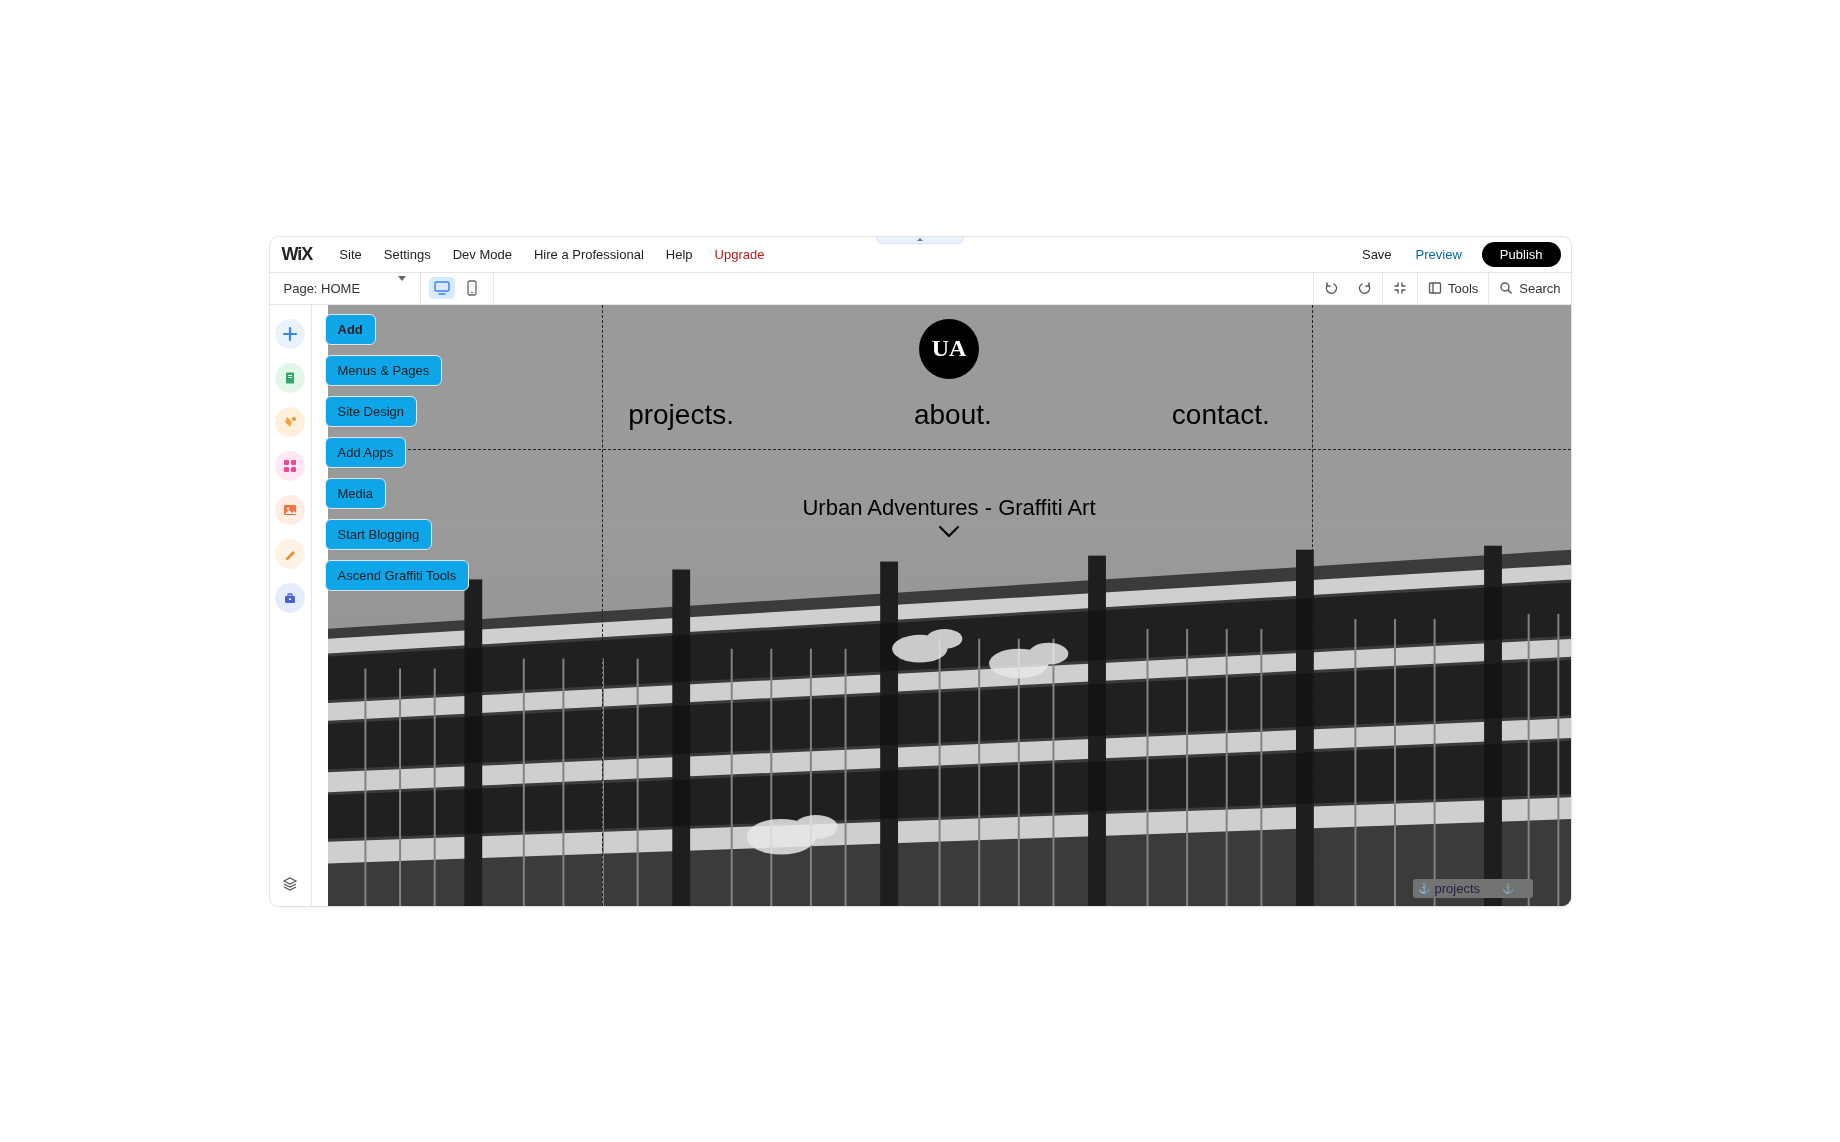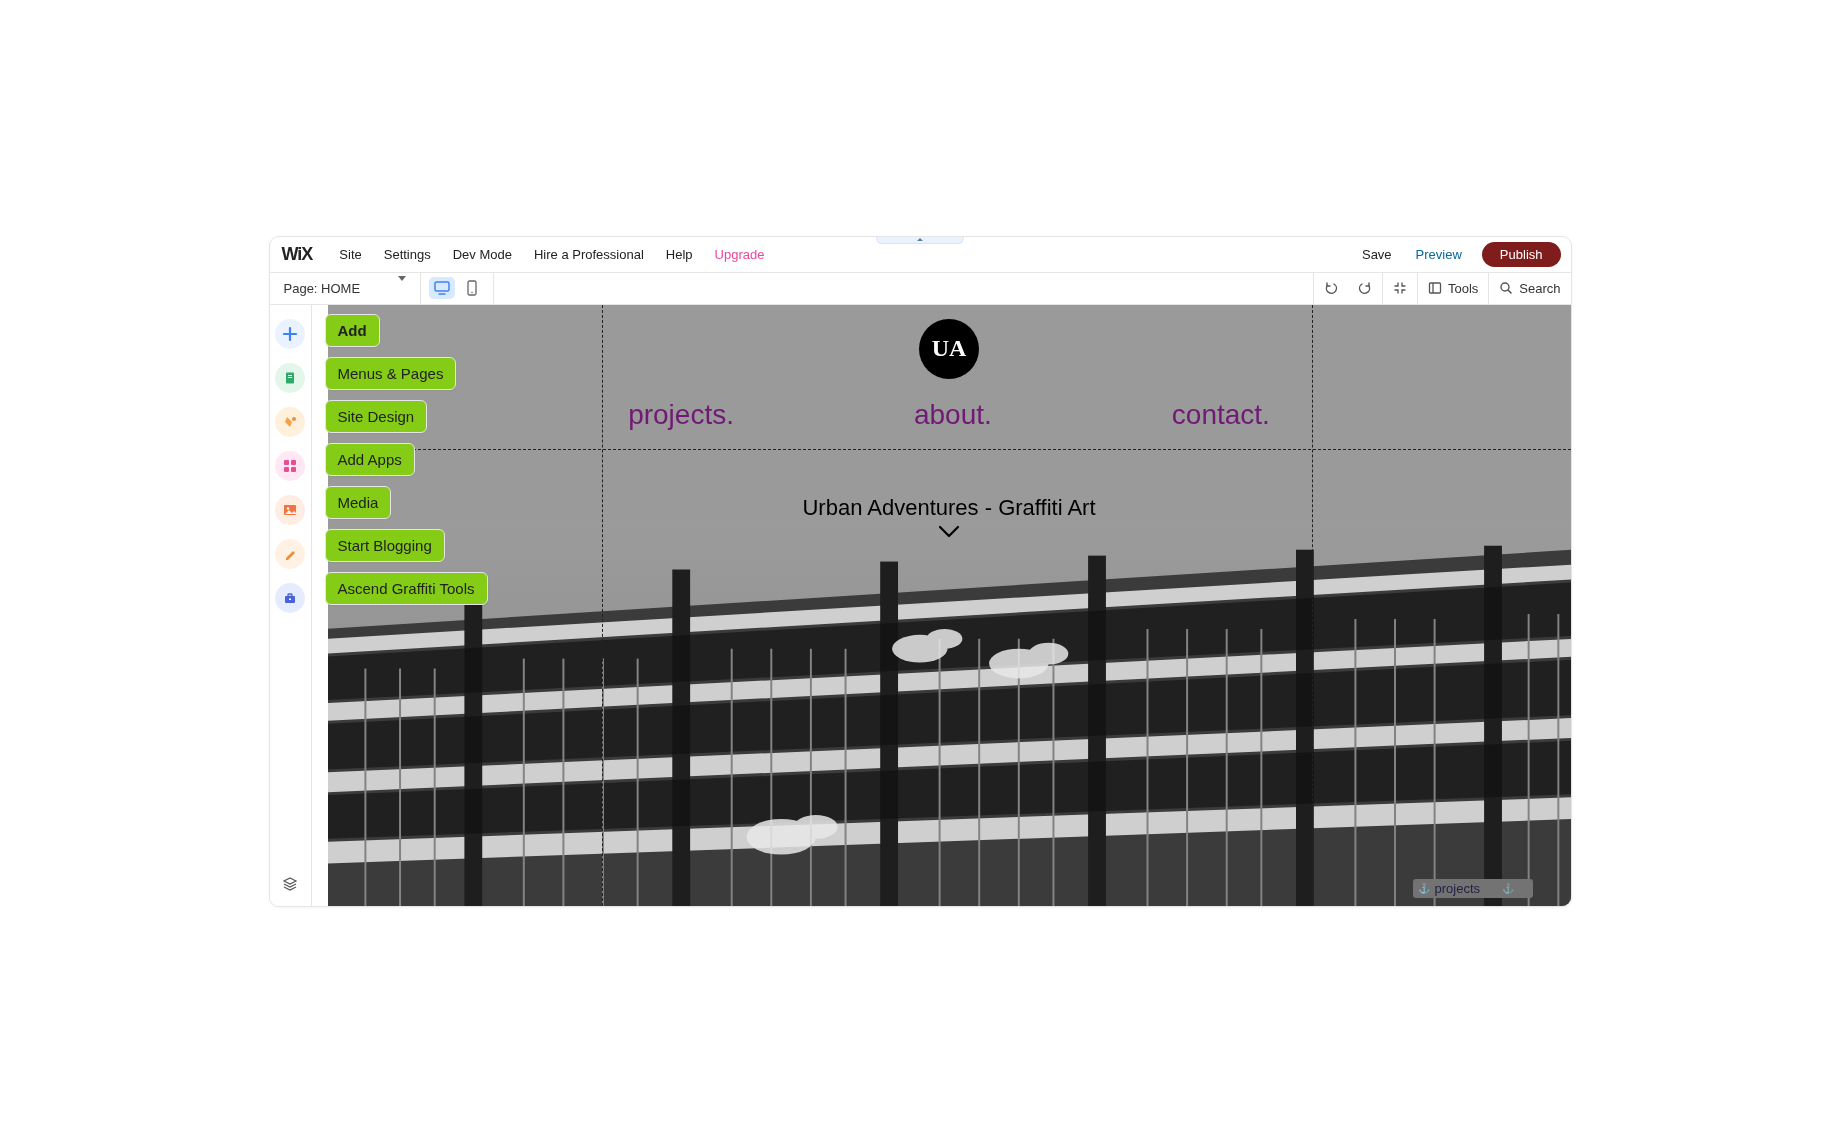--- a/index.html
+++ b/index.html
@@ -5,25 +5,25 @@
 * { margin: 0; padding: 0; box-sizing: border-box; font-family: -apple-system, BlinkMacSystemFont, "Segoe UI", Helvetica, Arial, sans-serif; }
 body { background: #fff; display: flex; align-items: center; justify-content: center; min-height: 1142px; }
 .editor-window { width: 1303px; height: 671px; border: 1px solid #e5e5e5; border-radius: 10px; overflow: hidden; display: flex; flex-direction: column; background: #fff; box-shadow: 0 1px 3px rgba(0,0,0,0.05); position: relative; }
 .top-tab { position: absolute; top: -1px; left: 50%; transform: translateX(-50%); width: 88px; height: 8px; background: #eaf2ff; border: 1px solid #d6e4ff; border-top: none; border-radius: 0 0 6px 6px; display:flex; align-items:flex-start; justify-content:center;}
 .top-tab::after{content:""; width:0;height:0;border-left:3px solid transparent;border-right:3px solid transparent;border-bottom:3px solid #5a7db0; margin-top:2px;}
 
 
 .menubar { height: 36px; border-bottom: 1px solid #e5e5e5; display: flex; align-items: center; padding: 0 10px; font-size: 13px; color: #222; }
 .logo { font-weight: 900; font-size: 18px; letter-spacing: -1px; margin: 0 16px 0 2px; }
 .menubar .menu-item { padding: 0 11px; cursor: pointer; }
-.menubar .upgrade { color: #ec4899; }
+.menubar .upgrade { color: #b91c1c; }
 .menubar .spacer { flex: 1; }
 .menubar .save { padding: 0 12px; cursor:pointer;}
 .menubar .preview { color: #0369a1; padding: 0 12px; cursor:pointer;}
-.publish-btn { background: #7f1d1d; color: #fff; border: none; border-radius: 14px; padding: 5px 18px; font-size: 13px; margin-left: 8px; cursor:pointer;}
+.publish-btn { background: #000000; color: #fff; border: none; border-radius: 14px; padding: 5px 18px; font-size: 13px; margin-left: 8px; cursor:pointer;}
 
 
 .toolbar { height: 32px; border-bottom: 1px solid #e5e5e5; display: flex; align-items: center; font-size: 13px; color: #333; }
 .page-select { display:flex; align-items:center; gap:4px; padding: 0 14px; height:100%; cursor:pointer; min-width:150px;}
 .page-select .label { color:#333; }
 .page-select .chev { margin-left:auto; }
 .vsep { width:1px; height:100%; background:#e5e5e5; }
 .device-group { display:flex; align-items:center; gap:4px; padding: 0 8px; }
 .device-btn { width:26px; height:22px; border-radius:5px; display:flex; align-items:center; justify-content:center; cursor:pointer;}
 .device-btn.active { background:#d9e9ff; }
@@ -32,32 +32,32 @@
 .tool-slot svg { flex-shrink:0; }
 
 
 .body { flex:1; display:flex; min-height:0;gap:16px; }
 .leftbar { width:42px; background:#fff; border-right:1px solid #e5e5e5; display:flex; flex-direction:column; align-items:center; padding-top:14px; gap:14px; position:relative;}
 .lb-icon { width:30px; height:30px; border-radius:50%; display:flex; align-items:center; justify-content:center; cursor:pointer;}
 .lb-bottom { position:absolute; bottom:10px; left:50%; transform:translateX(-50%); cursor:pointer;}
 
 
 .float-labels { position:absolute; left: 55px; top: 77px; display:flex; flex-direction:column; gap:10px; z-index:5;}
-.float-label { background:#84cc16; border:1px solid #e5e5e5; border-radius:6px; padding:7px 12px; font-size:15px; color:#222; box-shadow:0 1px 2px rgba(0,0,0,0.04); cursor:pointer; width:fit-content;}
+.float-label { background:#0ea5e9; border:1px solid #e5e5e5; border-radius:6px; padding:7px 12px; font-size:13px; color:#222; box-shadow:0 1px 2px rgba(0,0,0,0.04); cursor:pointer; width:fit-content;}
 .float-label.bold { font-weight:600; }
 
 
 .canvas { flex:1; position:relative; overflow:hidden; background:#9a9a9a;}
 .header-zone { position:absolute; left:0; right:0; top:0; height:145px; border-bottom:1px dashed #222; }
 .guide-v { position:absolute; top:0; bottom:0; border-left:1px dashed #222;}
 .guide-v.l { left:274px;}
 .guide-v.r { right:258px;}
 
 .logo-badge { width:60px; height:60px; border-radius:50%; background:#000; color:#fff; display:flex; align-items:center; justify-content:center; font-family: Georgia, 'Times New Roman', serif; font-weight:700; font-size:24px; position:absolute; top:14px; left:50%; transform:translateX(-50%);}
-.nav-row { position:absolute; top:94px; left:0; right:0; display:flex; justify-content:center; gap:180px; font-family: Georgia, 'Times New Roman', serif; font-size:28px; color:#701a75;}
+.nav-row { position:absolute; top:94px; left:0; right:0; display:flex; justify-content:center; gap:180px; font-family: Georgia, 'Times New Roman', serif; font-size:28px; color:#000000;}
 .page-title { position:absolute; top:190px; left:0; right:0; text-align:center; font-family: Liberation Sans, sans-serif; font-size:22px; color:#000;}
 .down-arrow { position:absolute; top:220px; left:50%; transform:translateX(-50%);}
 .building { position:absolute; left:0; right:0; top:215px; bottom:-10px; }
 .building svg { width:100%; height:100%; display:block;}
 .anchor-tag { position:absolute; bottom:8px; right:38px; background:#737373; color:#224; font-size:13px; padding:2px 18px 2px 22px; border-radius:3px; display:flex; align-items:center; gap:4px;}
 .anchor-tag::before{content:"⚓"; font-size:10px; position:absolute; left:6px;}
 .anchor-tag::after{content:"⚓"; font-size:10px; margin-left:18px; opacity:.8;}
 
 
 .chev-down { width:0;height:0;border-left:4px solid transparent;border-right:4px solid transparent;border-top:5px solid #666;}

